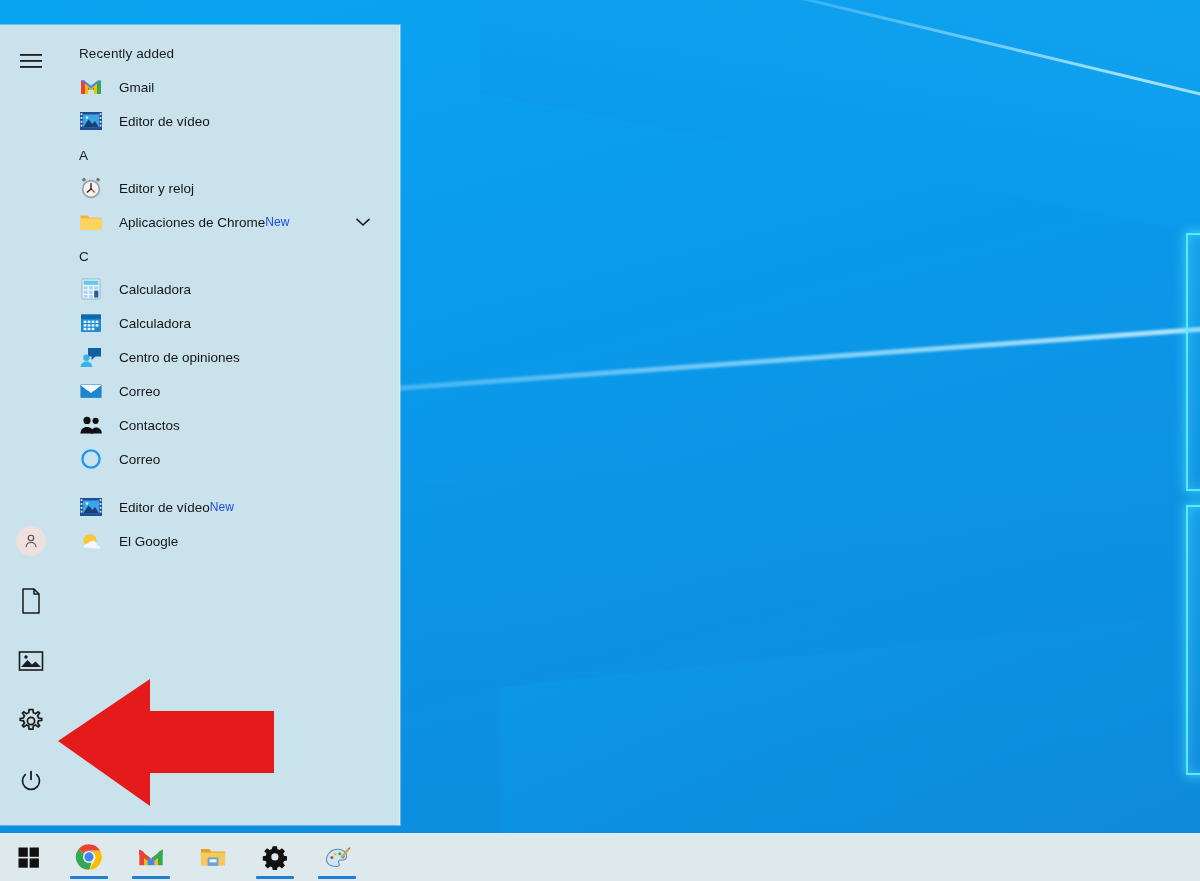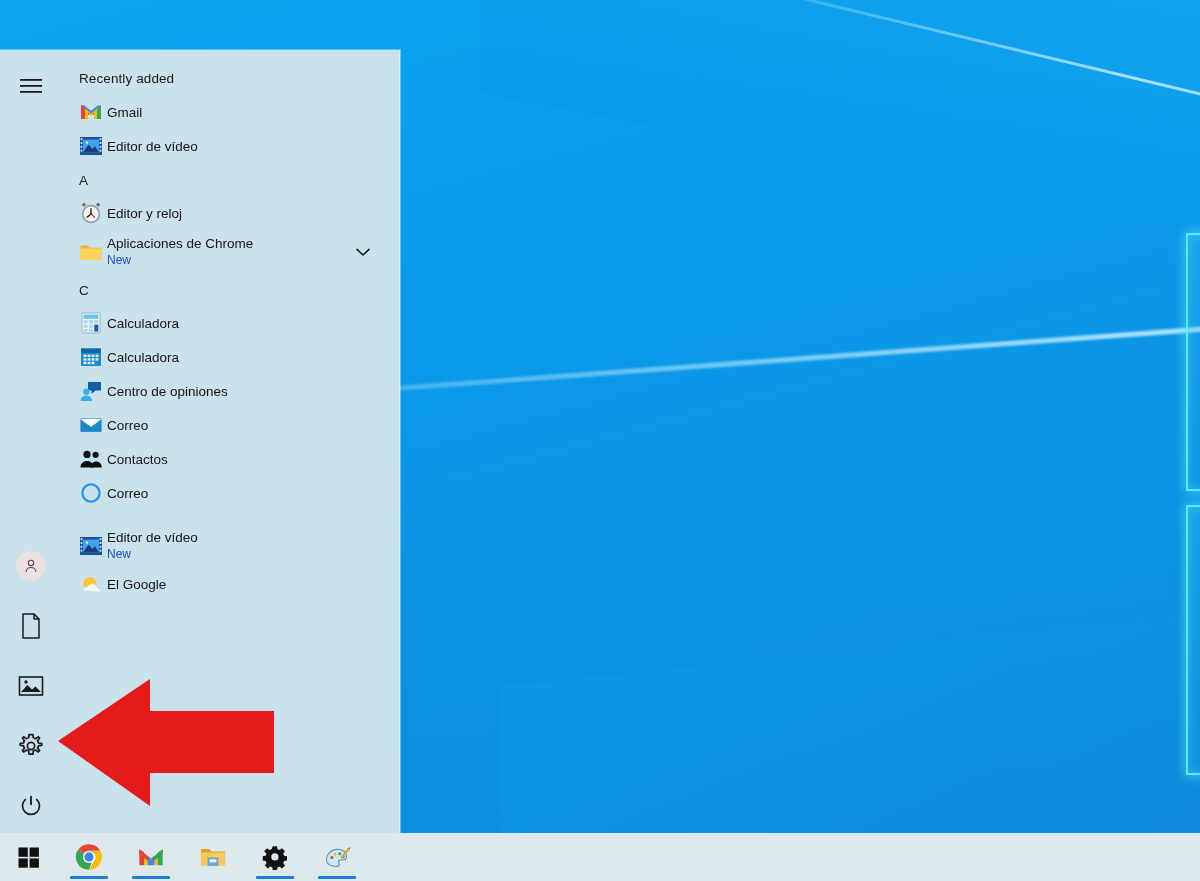--- a/index.html
+++ b/index.html
@@ -53,21 +53,21 @@
     position:absolute; pointer-events:none;
     border:2px solid rgba(90,240,255,.95);
     box-shadow:0 0 10px 2px rgba(90,235,255,.55), inset 0 0 12px rgba(130,245,255,.35);
     background:linear-gradient(180deg, rgba(40,190,245,.30), rgba(25,165,235,.12));
   }
   .wp-logo-a { top:233px; left:1186px; width:70px; height:258px; }
   .wp-logo-b { top:505px; left:1186px; width:70px; height:270px; }
 
   
   #startmenu {
-    position:absolute; left:0; top:50px; width:400px; height:800px;
+    position:absolute; left:0; top:25px; width:400px; height:800px;
     background:#c9e2ec;
     box-shadow:0 0 0 1px rgba(255,255,255,.35);
     overflow:hidden;
   }
   #startmenu::after{
     content:""; position:absolute; top:0; right:0; width:1px; height:100%;
     background:rgba(255,255,255,.45);
   }
 
   
@@ -92,27 +92,27 @@
     position:absolute; left:62px; top:0; right:0; bottom:0;
     padding-top:12px;
   }
   .section-title {
     font-size:13.5px; color:#1b1b1b; padding:9px 0 9px 17px; letter-spacing:.1px;
   }
   .group-letter {
     font-size:13.5px; color:#1b1b1b; padding:10px 0 8px 17px;
   }
   .app-row {
-    display:flex; align-items:center; gap:4px;
+    display:flex; align-items:center; gap:16px;
     padding:5px 0 5px 17px; min-height:34px; cursor:pointer; position:relative;
   }
   .app-ico { width:24px; height:24px; flex:0 0 24px; position:relative; }
   .app-label { font-size:13.5px; color:#151515; line-height:17px; }
   .app-sub { font-size:12px; color:#1d4ed8; line-height:16px; }
-  .app-text { display:flex; flex-direction:column; justify-content:center; }
+  .app-text { display:flex; flex-direction:row; justify-content:center; }
   .chev { position:absolute; right:30px; top:50%; transform:translateY(-50%); color:#1b1b1b; }
 
   
   #taskbar {
     position:absolute; left:0; bottom:0; width:1200px; height:48px;
     background:#dde9ed;
     display:flex; align-items:center;
   }
   .tb-item {
     width:62px; height:48px; display:flex; align-items:center; justify-content:center;

